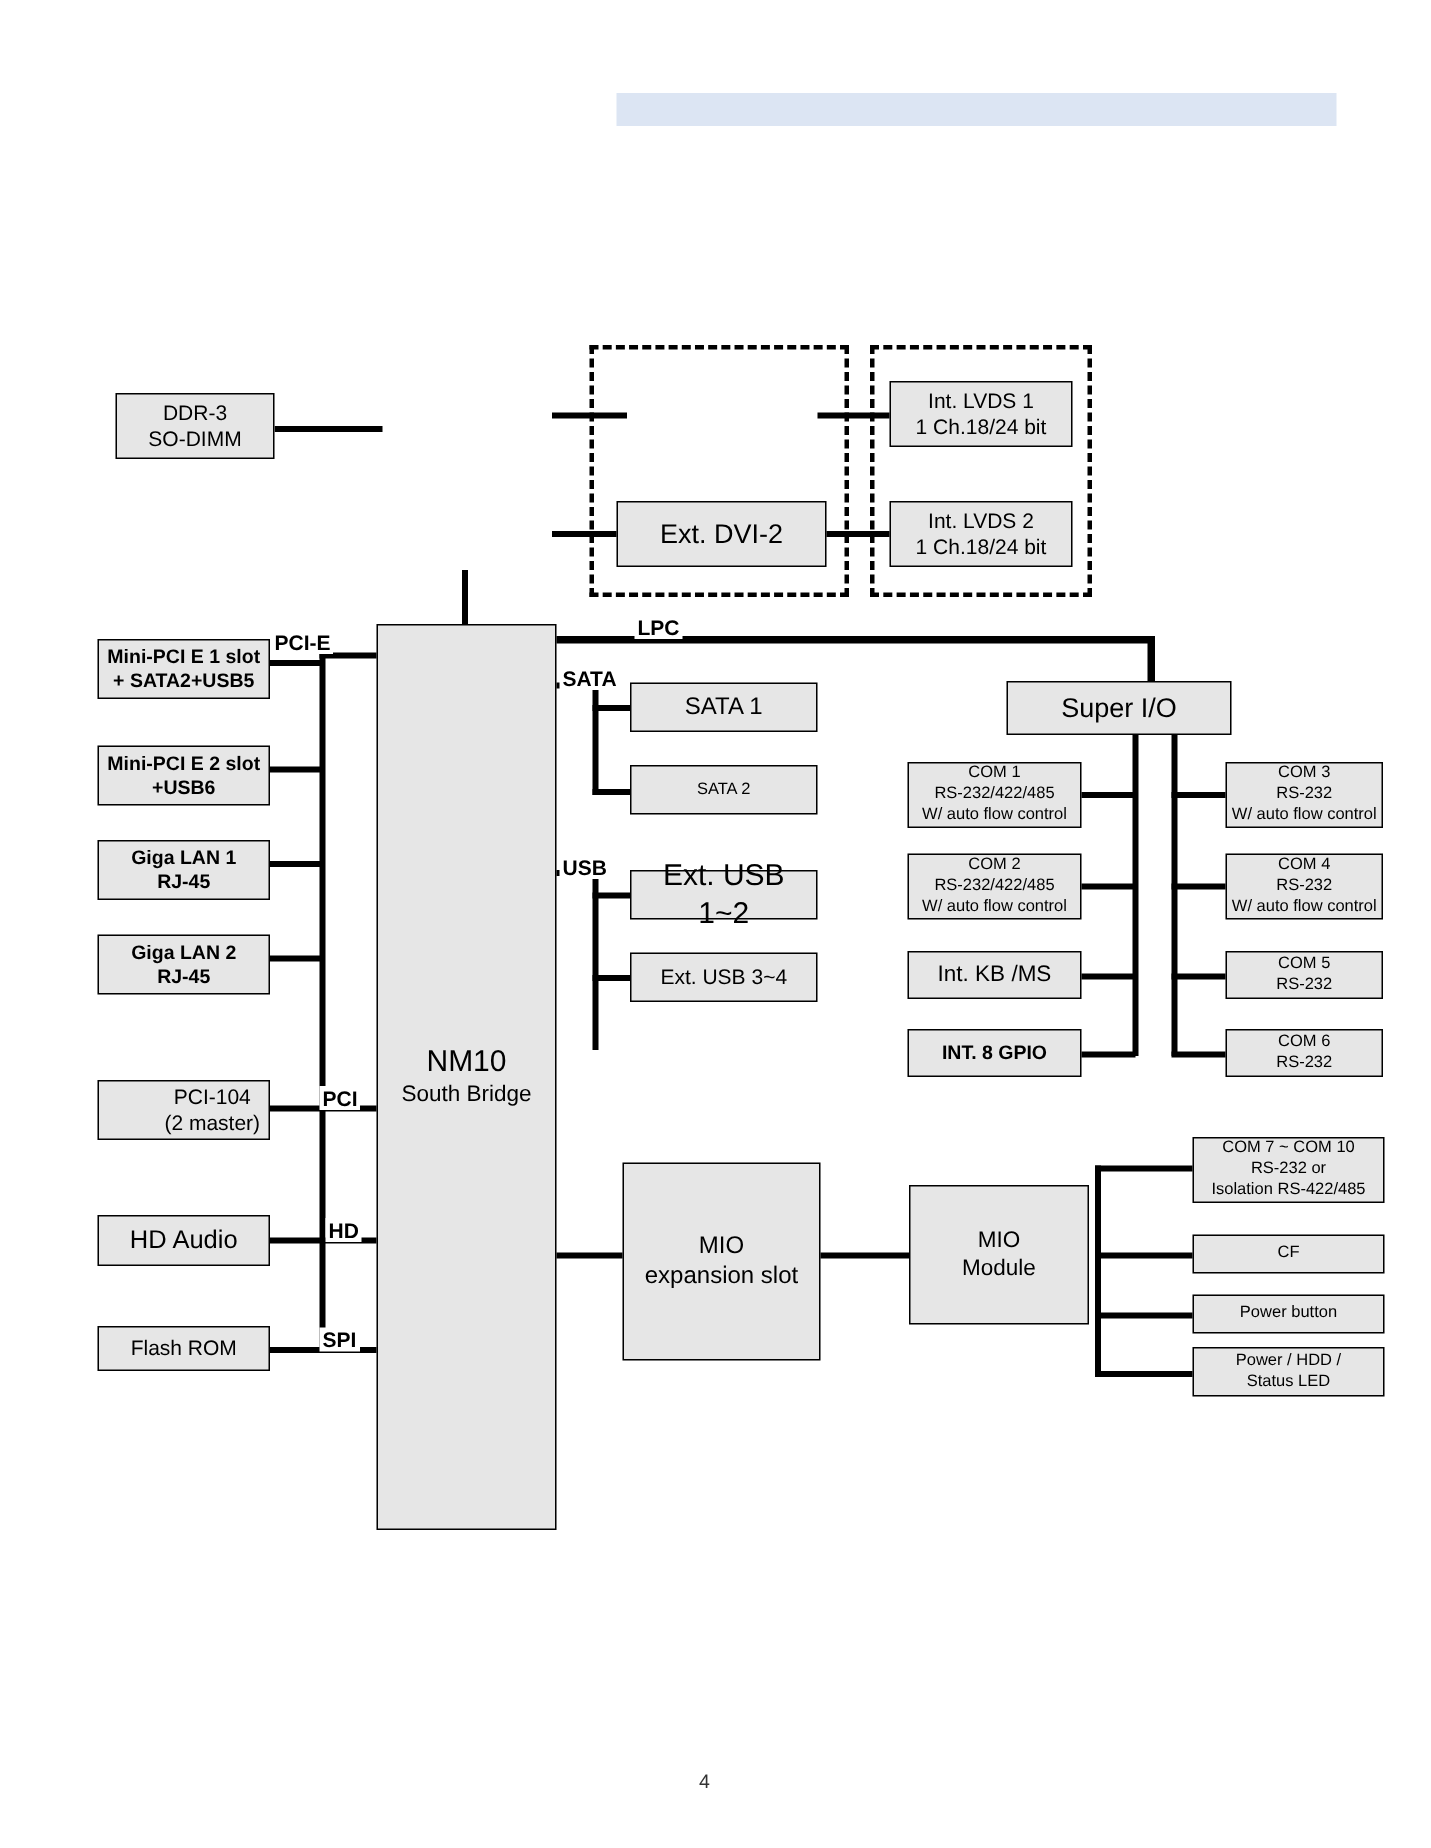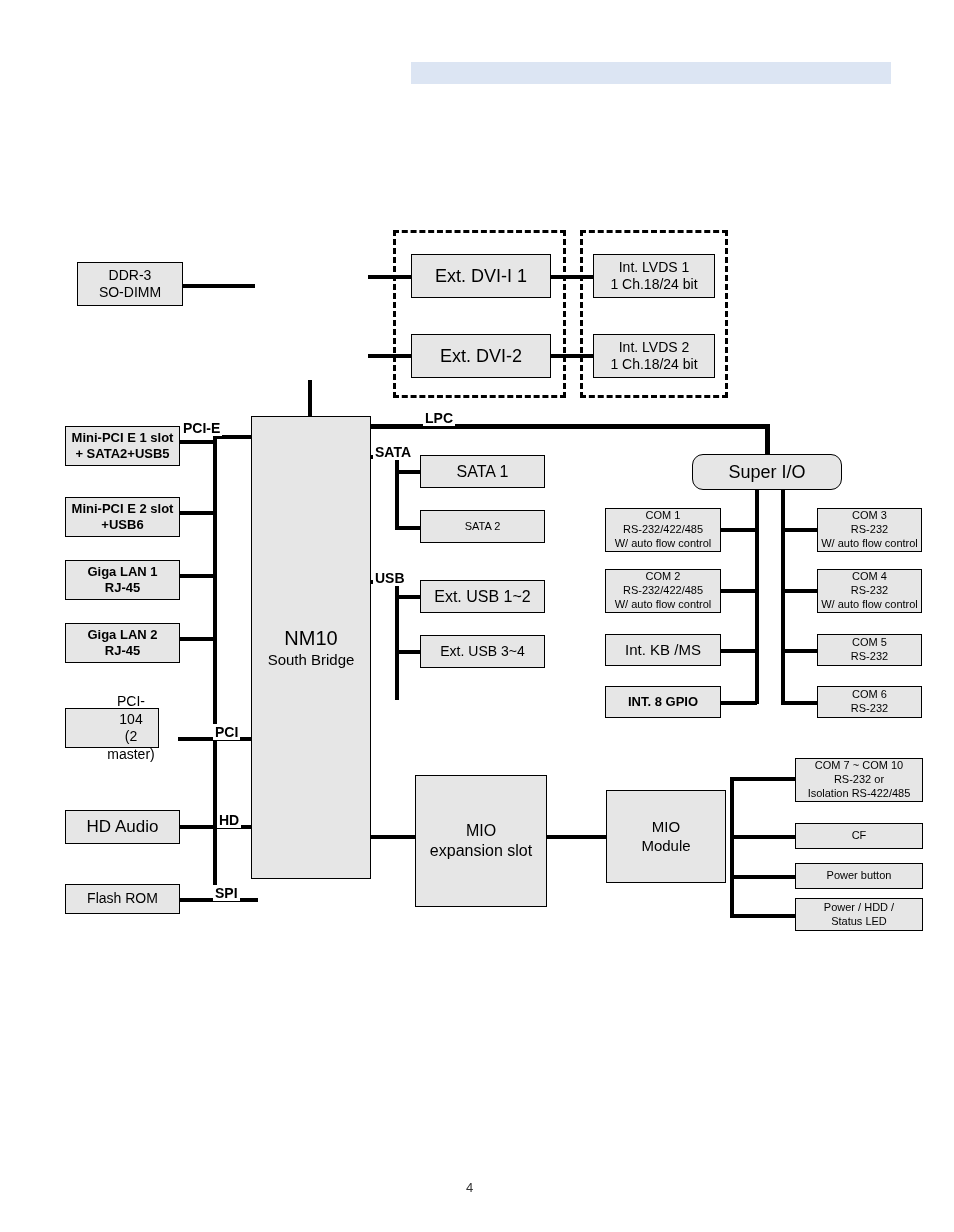--- a/index.html
+++ b/index.html
@@ -131,82 +131,79 @@
 
   <div class="dashed-group" style="top:0px; left:328px; width:173px; height:168px;"></div>
   <div class="dashed-group" style="top:0px; left:515px; width:148px; height:168px;"></div>
 
   <div class="box" style="top:32px; left:12px; width:106px; height:44px;">
       <span style="white-space:pre-line;">DDR-3
 SO-DIMM</span>
     </div>
 
 
-  <div class="box box-big" style="top:24px; left:346px; width:140px; height:44px;">
-      <span>Ext. DVI-I 1</span>
-    </div>
   <div class="box box-big" style="top:104px; left:346px; width:140px; height:44px;">
       <span>Ext. DVI-2</span>
     </div>
 
   <div class="box" style="top:24px; left:528px; width:122px; height:44px; font-size:14px;">
       <span style="white-space:pre-line;">Int. LVDS 1
 1 Ch.18/24 bit</span>
     </div>
   <div class="box" style="top:104px; left:528px; width:122px; height:44px; font-size:14px;">
       <span style="white-space:pre-line;">Int. LVDS 2
 1 Ch.18/24 bit</span>
     </div>
 
-  <div class="box" style="top:186px; left:186px; width:120px; height:463px;">
+  <div class="box" style="top:186px; left:186px; width:120px; height:604px;">
     <span style="font-size:20px;">NM10</span>
     <span style="font-size:15px;">South Bridge</span>
   </div>
 
   <div class="box box-med" style="top:196px; left:0px; width:115px; height:40px;">
       <span style="white-space:pre-line;">Mini-PCI E 1 slot
 + SATA2+USB5</span>
     </div>
   <div class="box box-med" style="top:267px; left:0px; width:115px; height:40px;">
       <span style="white-space:pre-line;">Mini-PCI E 2 slot
 +USB6</span>
     </div>
   <div class="box box-med" style="top:330px; left:0px; width:115px; height:40px;">
       <span style="white-space:pre-line;">Giga LAN 1
 RJ-45</span>
     </div>
   <div class="box box-med" style="top:393px; left:0px; width:115px; height:40px;">
       <span style="white-space:pre-line;">Giga LAN 2
 RJ-45</span>
     </div>
-  <div class="box" style="top:478px; left:0px; width:94px; height:40px;padding-left:40px;">
+  <div class="box" style="top:490px; left:0px; width:115px; height:40px;padding-left:40px;">
       <span style="white-space:pre-line;">PCI-104
 (2 master)</span>
     </div>
   <div class="box" style="top:580px; left:0px; width:115px; height:34px; font-size:17px;">
       <span>HD Audio</span>
     </div>
   <div class="box" style="top:654px; left:0px; width:115px; height:30px;">
       <span>Flash ROM</span>
     </div>
 
   <div class="box" style="top:225px; left:355px; width:125px; height:33px; font-size:16px;">
       <span>SATA 1</span>
     </div>
   <div class="box" style="top:280px; left:355px; width:125px; height:33px; font-size:11px;">
       <span>SATA 2</span>
     </div>
-  <div class="box" style="top:350px; left:355px; width:125px; height:33px; font-size:16px;">
+  <div class="box" style="top:350px; left:355px; width:125px; height:33px; font-size:20px;">
       <span>Ext. USB 1~2</span>
     </div>
   <div class="box" style="top:405px; left:355px; width:125px; height:33px; font-size:14px;">
       <span>Ext. USB 3~4</span>
     </div>
 
-  <div class="box box-big" style="top:224px; left:627px; width:150px; height:36px;border-radius:11px;">
+  <div class="box box-big" style="top:224px; left:606px; width:150px; height:36px;">
       <span>Super I/O</span>
     </div>
 
   <div class="box box-small" style="top:278px; left:540px; width:116px; height:44px;">
       <span style="white-space:pre-line;">COM 1
 RS-232/422/485
 W/ auto flow control</span>
     </div>
   <div class="box box-small" style="top:339px; left:540px; width:116px; height:44px;">
       <span style="white-space:pre-line;">COM 2

